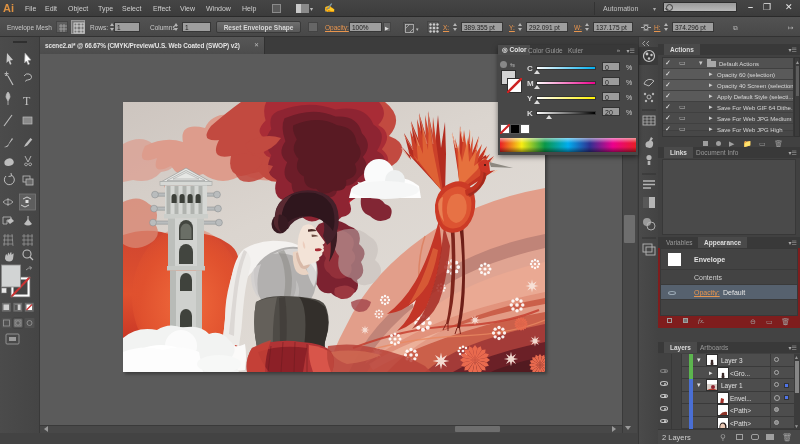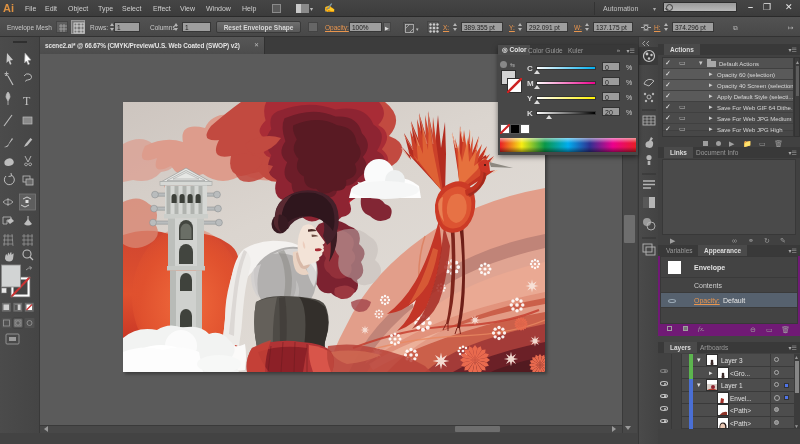--- a/index.html
+++ b/index.html
@@ -678,21 +678,21 @@
       <div class="abs" style="left:4px;top:12px;width:134px;height:76px;background:#4a4a4a;border:1px solid #383838;"></div>
       <div class="abs" style="left:0;top:88px;width:142px;height:13px;color:#9f9f9f;font-size:7px;">
         <span style="position:absolute;left:12px;top:2px;">▶</span>
         <span style="position:absolute;left:74px;top:2px;">∞</span>
         <span style="position:absolute;left:90px;top:2px;">⚭</span>
         <span style="position:absolute;left:106px;top:2px;">↻</span>
         <span style="position:absolute;left:122px;top:2px;">✎</span>
       </div>
     </div>
 
-    <div class="abs" style="left:0;top:208px;width:142px;height:91px;background:#701a75;">
+    <div class="abs" style="left:0;top:200px;width:142px;height:91px;background:#7f1d1d;">
       <div class="tabrow">
           <span class="t" style="left:2px;">Variables</span>
           <span class="t act" style="left:40px;">Appearance</span>
         <span style="position:absolute;right:3px;top:2px;color:#aaa;font-size:6px;">▾☰</span>
         </div>
       <div class="abs" style="left:2px;top:11px;width:138px;height:68px;background:#434343;border:1px solid #383838;">
         <div style="position:relative;height:21px;border-bottom:1px solid #3a3a3a;">
           <div style="position:absolute;left:7px;top:4px;width:13px;height:13px;background:#fff;"></div>
           <span style="position:absolute;left:33px;top:7px;color:#e2e2e2;font-size:7px;font-weight:bold;">Envelope</span>
         </div>
@@ -809,20 +809,28 @@
               </svg></div>
           <span class="lname" style="left:72px;">&lt;Path&gt;</span>
             <div class="lsep"></div>
           <div class="lcirc" style="background:#888;"></div>
         </div>
       </div>
       <div class="abs" style="left:136px;top:12px;width:6px;height:75px;background:#3c3c3c;">
         <div style="position:absolute;top:0px;left:0px;color:#999;font-size:5px;">▲</div>
         <div style="position:absolute;top:7px;left:1px;width:4px;height:32px;background:#868686;"></div>
         <div style="position:absolute;bottom:0px;left:0px;color:#999;font-size:5px;">▼</div>
+      </div>
+      <div class="abs" style="left:0;top:87px;width:142px;height:15px;background:#484848;border-top:1px solid #383838;color:#cfcfcf;">
+        <span style="position:absolute;left:4px;top:3px;font-size:7.5px;">2 Layers</span>
+        <span style="position:absolute;left:62px;top:3px;font-size:8px;color:#9f9f9f;">⚲</span>
+        <span style="position:absolute;left:78px;top:4px;width:7px;height:6px;border:1px solid #9f9f9f;"></span>
+        <span style="position:absolute;left:93px;top:4px;width:8px;height:6px;border:1px solid #9f9f9f;border-radius:2px;"></span>
+        <span style="position:absolute;left:108px;top:4px;width:8px;height:6px;background:#9f9f9f;"></span>
+        <span style="position:absolute;left:124px;top:3px;font-size:8px;color:#9f9f9f;">🗑</span>
       </div>
     </div>
   </div>
 
   <div id="colorpanel">
     <div style="position:relative;height:10px;background:#383838;">
       <span style="position:absolute;left:0px;top:0;height:10px;line-height:10px;padding:0 4px;background:#4c4c4c;color:#e4e4e4;font-size:6.5px;font-weight:bold;">◎ Color</span>
       <span style="position:absolute;left:30px;top:2px;color:#9a9a9a;font-size:6.5px;">Color Guide</span>
       <span style="position:absolute;left:70px;top:2px;color:#9a9a9a;font-size:6.5px;">Kuler</span>
       <span style="position:absolute;right:18px;top:2px;color:#aaa;font-size:6px;">»</span>

